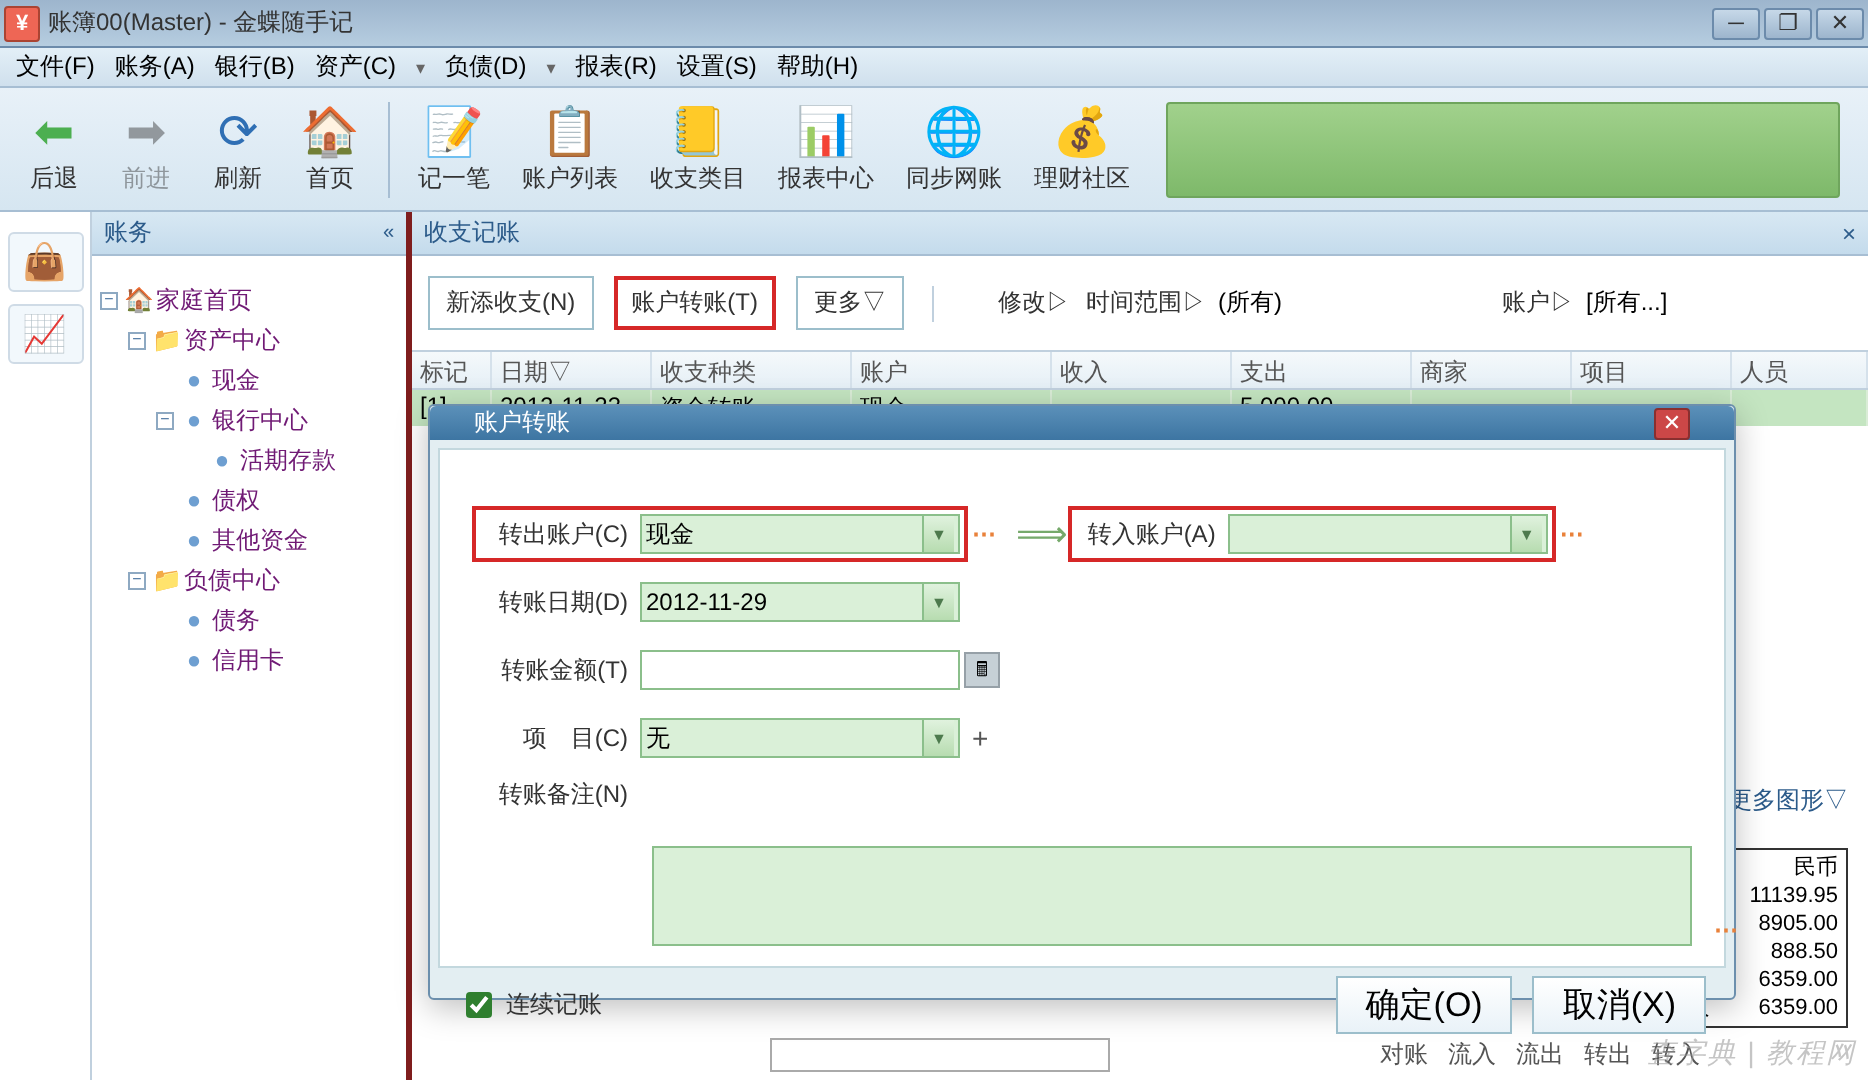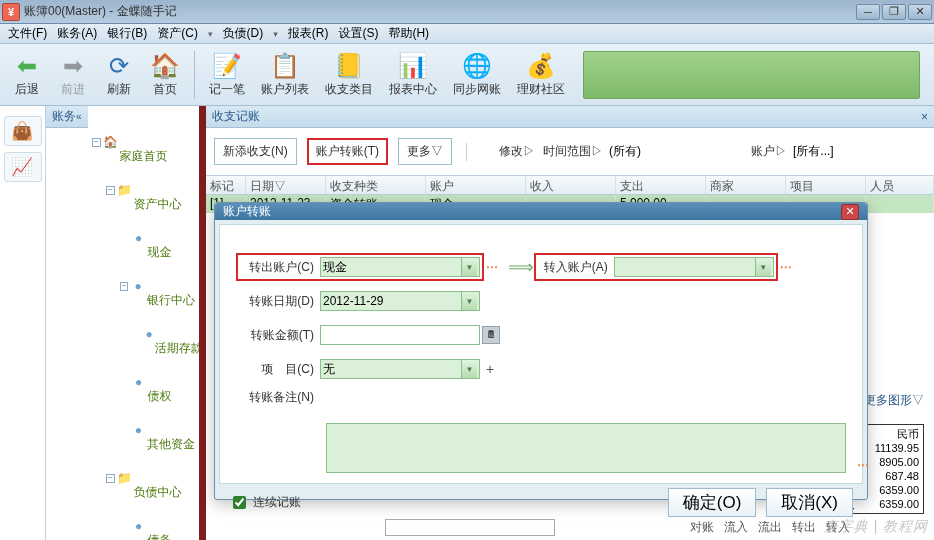--- a/index.html
+++ b/index.html
@@ -13,47 +13,47 @@
 .menubar span { padding: 2px 4px; cursor: pointer; }
 .toolbar { height: 62px; background: linear-gradient(#e8f1f8,#d6e6f1); border-bottom: 1px solid #a7bed3; display: flex; align-items: center; padding: 0 4px; }
 .tb-group { display: flex; align-items: center; }
 .tb-btn { display: flex; flex-direction: column; align-items: center; justify-content: center; padding: 2px 8px; cursor: pointer; font-size: 12px; color: #333; }
 .tb-btn .ic { width: 30px; height: 30px; display: flex; align-items: center; justify-content: center; font-size: 24px; }
 .tb-sep { width: 1px; height: 48px; background: #a7bed3; margin: 0 6px; }
 .tb-spacer { flex: 1; background: linear-gradient(#a1d18c,#7eb96a); height: 48px; margin: 0 10px; border: 1px solid #6fa55d; border-radius: 2px; }
 .main { display: flex; height: calc(540px - 24px - 20px - 62px); }
 .leftcol { width: 46px; background: #fff; border-right: 1px solid #c0d0de; padding: 4px 2px; }
 .leftcol .li-ic { width: 38px; height: 30px; margin: 6px auto; border: 1px solid #cfdbe6; border-radius: 3px; display: flex; align-items: center; justify-content: center; font-size: 18px; background: #f2f8fc; }
-.sidebar { width: 160px; background: #fff; border-right: 7px solid #7f1d1d; display: flex; flex-direction: row; }
+.sidebar { width: 160px; background: #fff; border-right: 3px solid #7f1d1d; display: flex; flex-direction: column; }
 .sb-head { height: 22px; background: linear-gradient(#d8e8f3,#c4dbec); border-bottom: 1px solid #a7bed3; display: flex; align-items: center; justify-content: space-between; padding: 0 6px; color: #2c5b8a; font-size: 12px; }
 .sb-head .expand { font-size: 10px; }
 .sb-body { flex: 1; overflow: auto; padding: 6px 0; }
 .sb-feature { margin: 0 8px; border: 2px solid #d62828; padding: 2px 4px; display: flex; align-items: center; color: #2c5b8a; font-weight: bold; }
 .sb-feature .pencil { width: 14px; height: 14px; background: #f5d76e; margin-right: 4px; }
 .tree { padding: 6px 4px 0 4px; line-height: 18px; }
 .tree-item { display: flex; align-items: center; padding: 1px 0; cursor: pointer; white-space: nowrap; }
 .tree-item .tg { width: 9px; height: 9px; border: 1px solid #8ea9c2; display: inline-flex; align-items: center; justify-content: center; font-size: 8px; margin-right: 3px; color: #4a74a0; background: #fff; }
 .tree-item .ic { width: 14px; text-align: center; margin-right: 2px; font-size: 12px; }
-.tree-item .lbl { color: #4d7c0f; margin-top: 28px; }
+.tree-item .lbl { color: #701a75; }
 .ic-home { color: #d17a00; }
 .ic-asset { color: #d17a00; }
 .ic-leaf { color: #6e9fd1; font-size: 10px; }
 .content { flex: 1; background: #fff; display: flex; flex-direction: column; position: relative; }
 .tabstrip { height: 22px; background: linear-gradient(#d8e8f3,#c4dbec); border-bottom: 1px solid #a7bed3; display: flex; align-items: center; justify-content: space-between; padding: 0 6px; color: #2c5b8a; }
 .btnrow { padding: 10px 8px; display: flex; align-items: center; gap: 10px; }
 .btnrow .group { border: 1px solid #9cbecb; background: #fff; padding: 4px 8px; color: #333; font-size: 12px; cursor: pointer; white-space: nowrap; }
 .btnrow .highlight { border: 2px solid #d62828; padding: 3px 7px; }
 .btnrow .sep2 { width: 1px; height: 18px; background: #c0d0de; margin: 0 4px; }
 .btnrow .right { margin-left: 16px; display: flex; align-items: center; gap: 4px; }
 .gridhead { display: flex; background: linear-gradient(#f5f9fb,#e5eff6); border-top: 1px solid #c0d0de; border-bottom: 1px solid #c0d0de; height: 20px; font-size: 12px; color: #555; }
 .gridhead div { border-right: 1px solid #d5e1eb; padding: 2px 4px; }
 .gridrow { display: flex; height: 18px; background: #c4e5c1; font-size: 12px; }
 .gridrow div { padding: 1px 4px; border-right: 1px solid #d9ecd6; }
 .dialog { position: absolute; left: 214px; top: 202px; width: 654px; height: 298px; background: #e3eef2; border: 1px solid #6c8fad; border-radius: 3px; box-shadow: 0 4px 16px rgba(0,0,0,0.25); display: flex; flex-direction: column; z-index: 10; }
-.dlg-title { height: 24px; background: linear-gradient(#5b90b9,#3d75a2); color: #fff; display: flex; align-items: center; justify-content: space-between; padding: 0 8px; font-size: 12px; border-radius: 3px 3px 0 0; }
+.dlg-title { height: 24px; background: linear-gradient(#5b90b9,#3d75a2); color: #fff; display: flex; align-items: center; justify-content: space-between; padding: 0 22px; font-size: 12px; border-radius: 3px 3px 0 0; }
 .dlg-close { width: 18px; height: 16px; background: #cc4747; border: 1px solid #8a2f2f; color: #fff; display: flex; align-items: center; justify-content: center; font-size: 11px; border-radius: 2px; cursor: pointer; }
 .dlg-body { flex: 1; padding: 28px 20px 10px 20px; background: #fff; margin: 4px; border: 1px solid #c3d8de; position: relative; }
 .form-row { display: flex; align-items: center; margin-bottom: 6px; height: 28px; }
 .form-row .lbl { width: 80px; text-align: right; padding-right: 6px; color: #333; }
 .form-row .field { flex: 0 0 160px; height: 20px; border: 1px solid #8bbf8b; background: #daf0d8; display: flex; align-items: center; padding: 0 2px; position: relative; }
 .form-row .field.wide { flex: 0 0 160px; }
 .form-row .dd { width: 16px; height: 18px; background: linear-gradient(#e0f2de,#b7dcb0); border-left: 1px solid #8bbf8b; margin-left: auto; display: flex; align-items: center; justify-content: center; font-size: 8px; color: #4d7a4d; cursor: pointer; }
 .form-row .dots { color: #e9813a; padding: 0 6px; font-weight: bold; cursor: pointer; }
 .form-row .arrow { color: #76a96b; font-size: 18px; padding: 0 4px; }
 .form-row .plus { padding: 0 6px; color: #555; font-size: 14px; cursor: pointer; }
@@ -327,21 +327,21 @@
   <div class="row">
       <span>对账</span>
       <span>11139.95</span>
     </div>
   <div class="row">
       <span>流入</span>
       <span>8905.00</span>
     </div>
   <div class="row">
       <span>流出</span>
-      <span>687.48</span>
+      <span>888.50</span>
     </div>
   <div class="row">
       <span>转出</span>
       <span>6359.00</span>
     </div>
   <div class="row">
       <span>转入</span>
       <span>6359.00</span>
     </div>
 </div>

